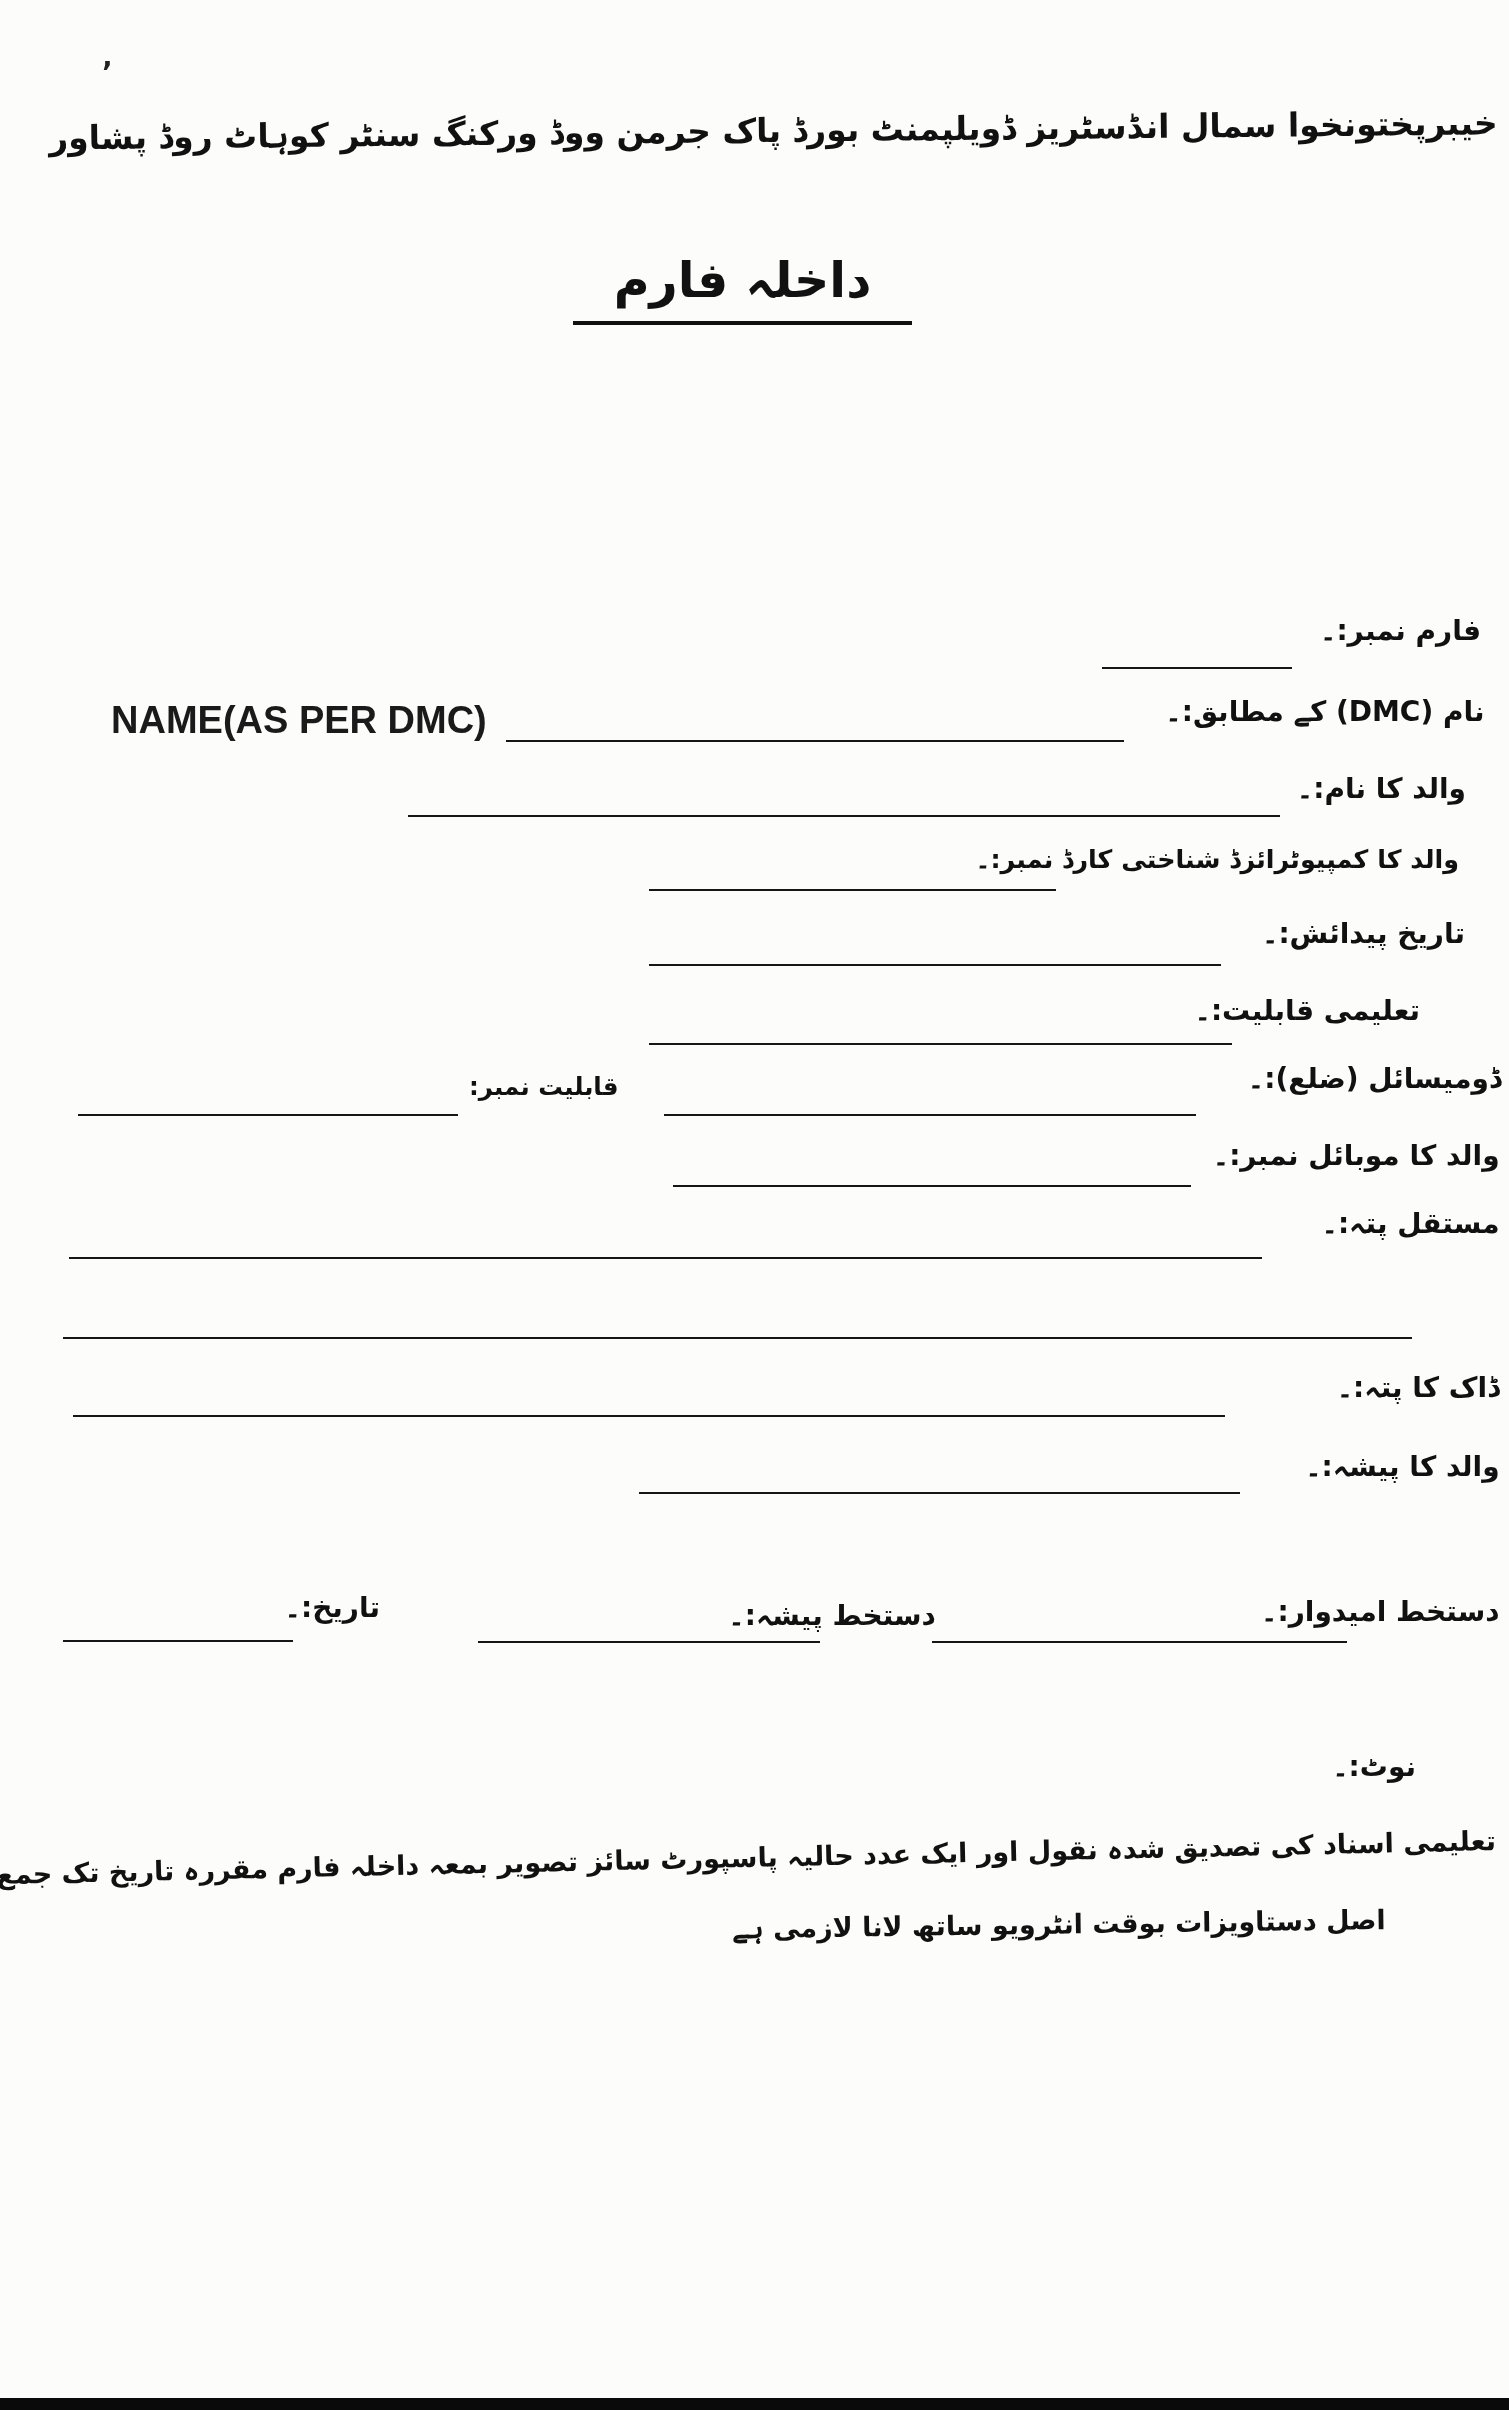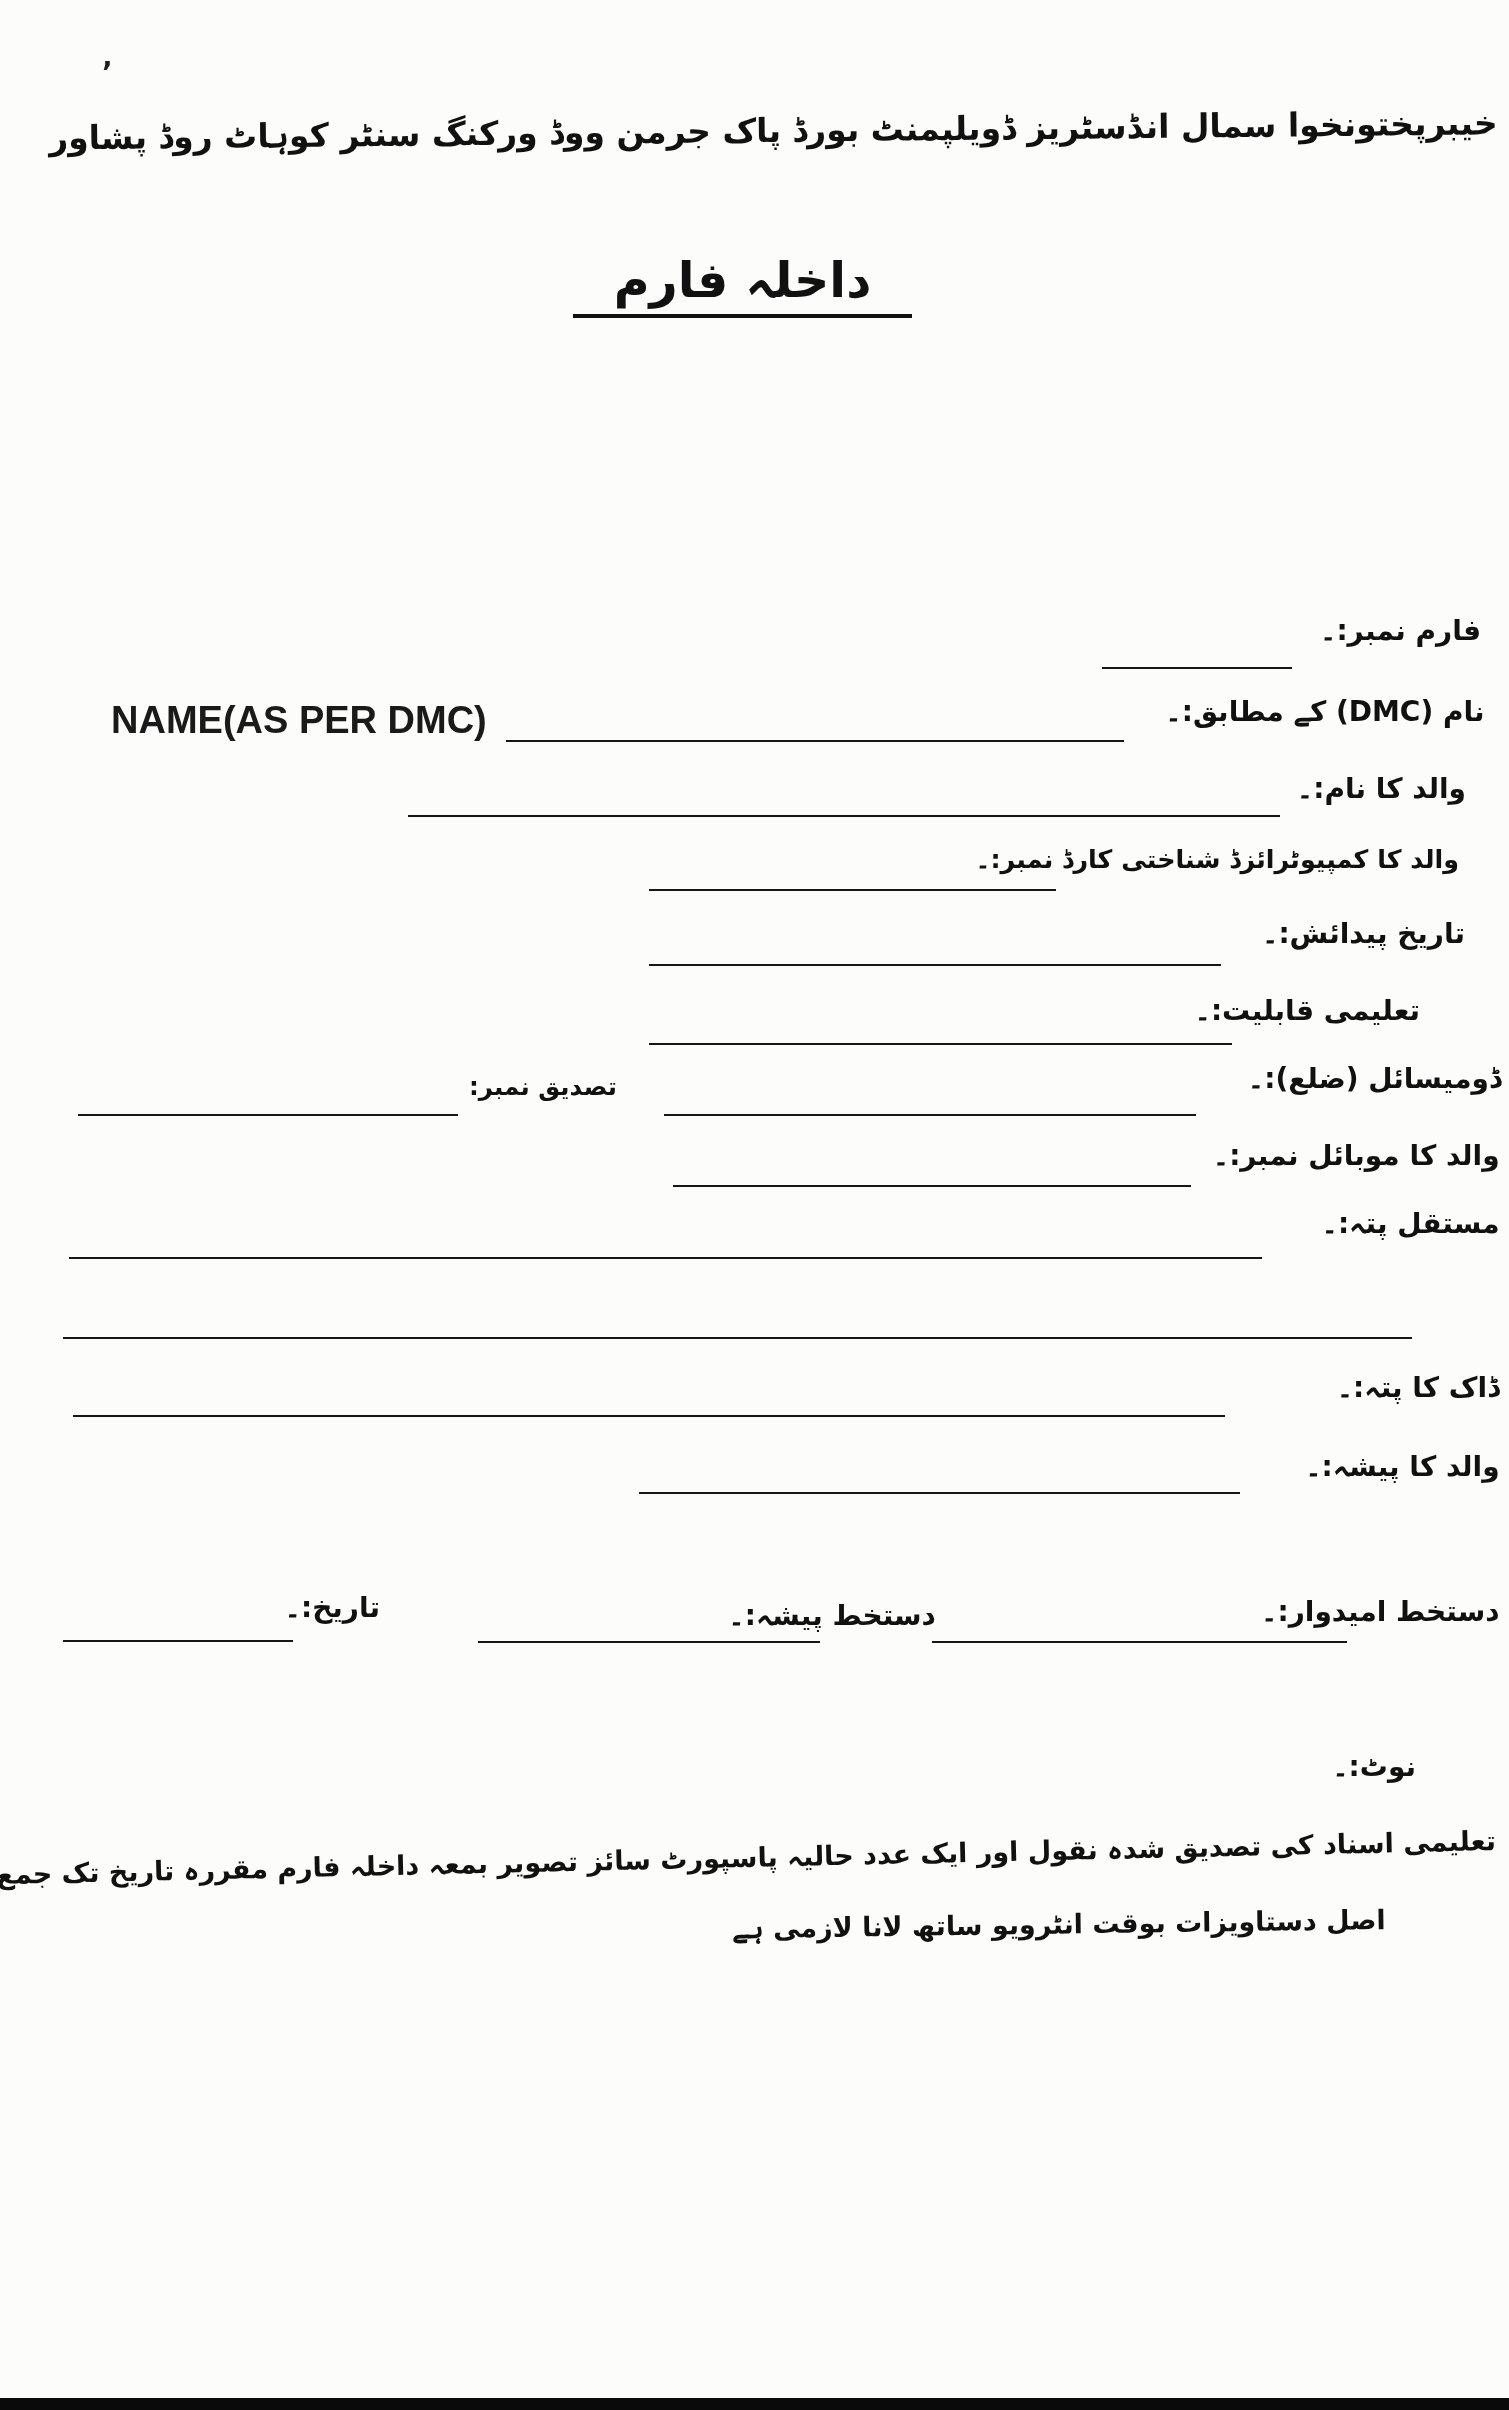--- a/index.html
+++ b/index.html
@@ -23,21 +23,21 @@
     font-size:33px;text-align:right;
     transform:rotate(-0.6deg);
     letter-spacing:0px;
   }
   .mark{font-size:28px;font-weight:bold;color:#222;}
 
   #form-title{
     top:252px;left:573px;width:339px;
     text-align:center;font-size:49px;
     border-bottom:4.7px solid #111;
-    padding-bottom:5px;
+    padding-bottom:12px;
   }
   #course-line{
     top:435px;left:75px;right:75px;
     text-align:center;font-size:35px;
   }
   #course-line .latin{direction:ltr;unicode-bidi:embed;font-size:38px;font-weight:bold;font-family:"Liberation Sans",sans-serif;}
   #course-line .year{
     direction:ltr;unicode-bidi:embed;
     font-size:41px;font-weight:bold;font-family:"Liberation Sans",sans-serif;
     border-bottom:4.7px solid #111;padding:0 3.8px 1.9px 3.8px;
@@ -79,21 +79,21 @@
   <div class="blank-line" style="top:889px;left:649px;width:407px;"></div>
 
   <div class="abs urdu label" style="top:917px;right:44px;">تاریخ پیدائش:۔</div>
   <div class="blank-line" style="top:964px;left:649px;width:572px;"></div>
 
   <div class="abs urdu label" style="top:994px;right:89px;">تعلیمی قابلیت:۔</div>
   <div class="blank-line" style="top:1043px;left:649px;width:583px;"></div>
 
   <div class="abs urdu label" style="top:1062px;right:7.5px;">ڈومیسائل (ضلع):۔</div>
   <div class="blank-line" style="top:1114px;left:664px;width:532px;"></div>
-  <div class="abs urdu label-sm" style="top:1072px;left:469px;">تصدیق نمبر:</div>
+  <div class="abs urdu label-sm" style="top:1072px;left:469px;">قابلیت نمبر:</div>
   <div class="blank-line" style="top:1114px;left:78px;width:380px;"></div>
 
   <div class="abs urdu label" style="top:1139px;right:9.4px;">والد کا موبائل نمبر:۔</div>
   <div class="blank-line" style="top:1185px;left:673px;width:518px;"></div>
 
   <div class="abs urdu label" style="top:1207px;right:9.4px;">مستقل پتہ:۔</div>
   <div class="blank-line" style="top:1257px;left:69px;width:1193px;"></div>
   <div class="blank-line" style="top:1337px;left:63px;width:1349px;"></div>
 
   <div class="abs urdu label" style="top:1371px;right:9.4px;">ڈاک کا پتہ:۔</div>

